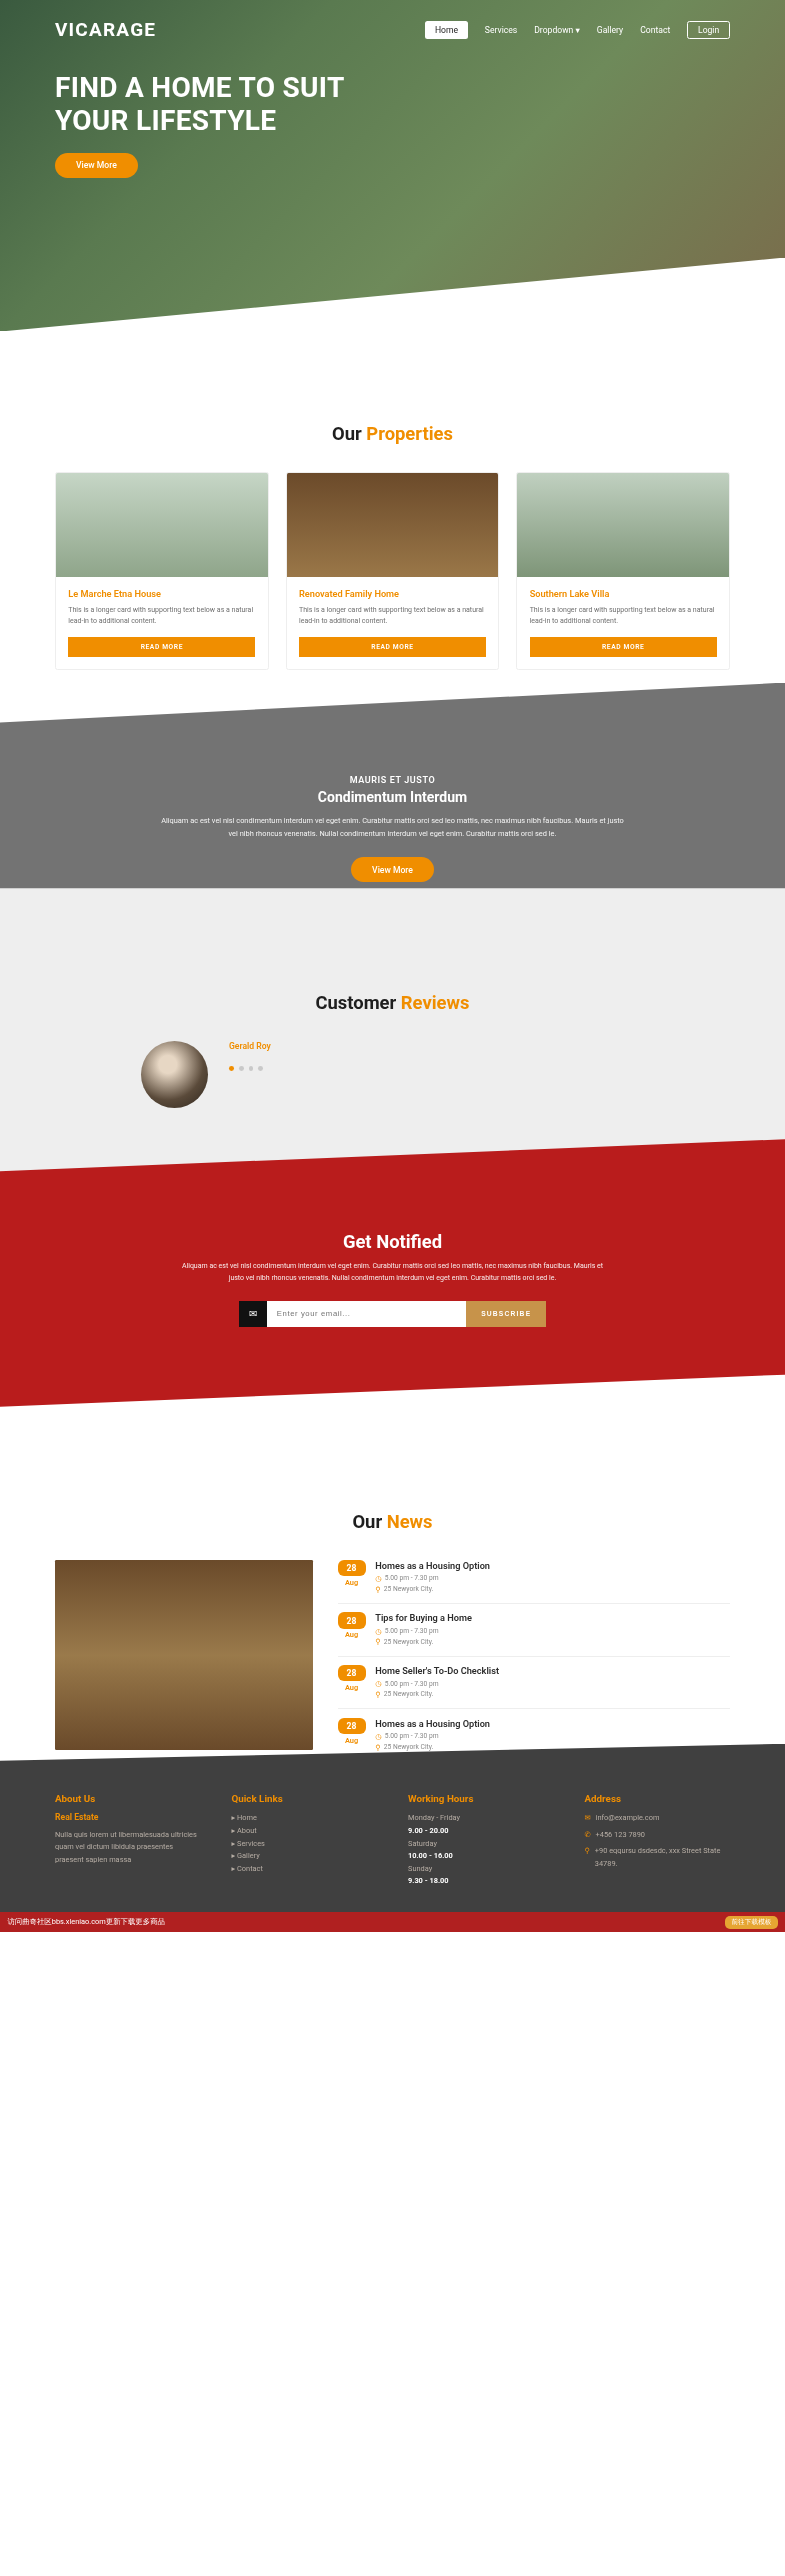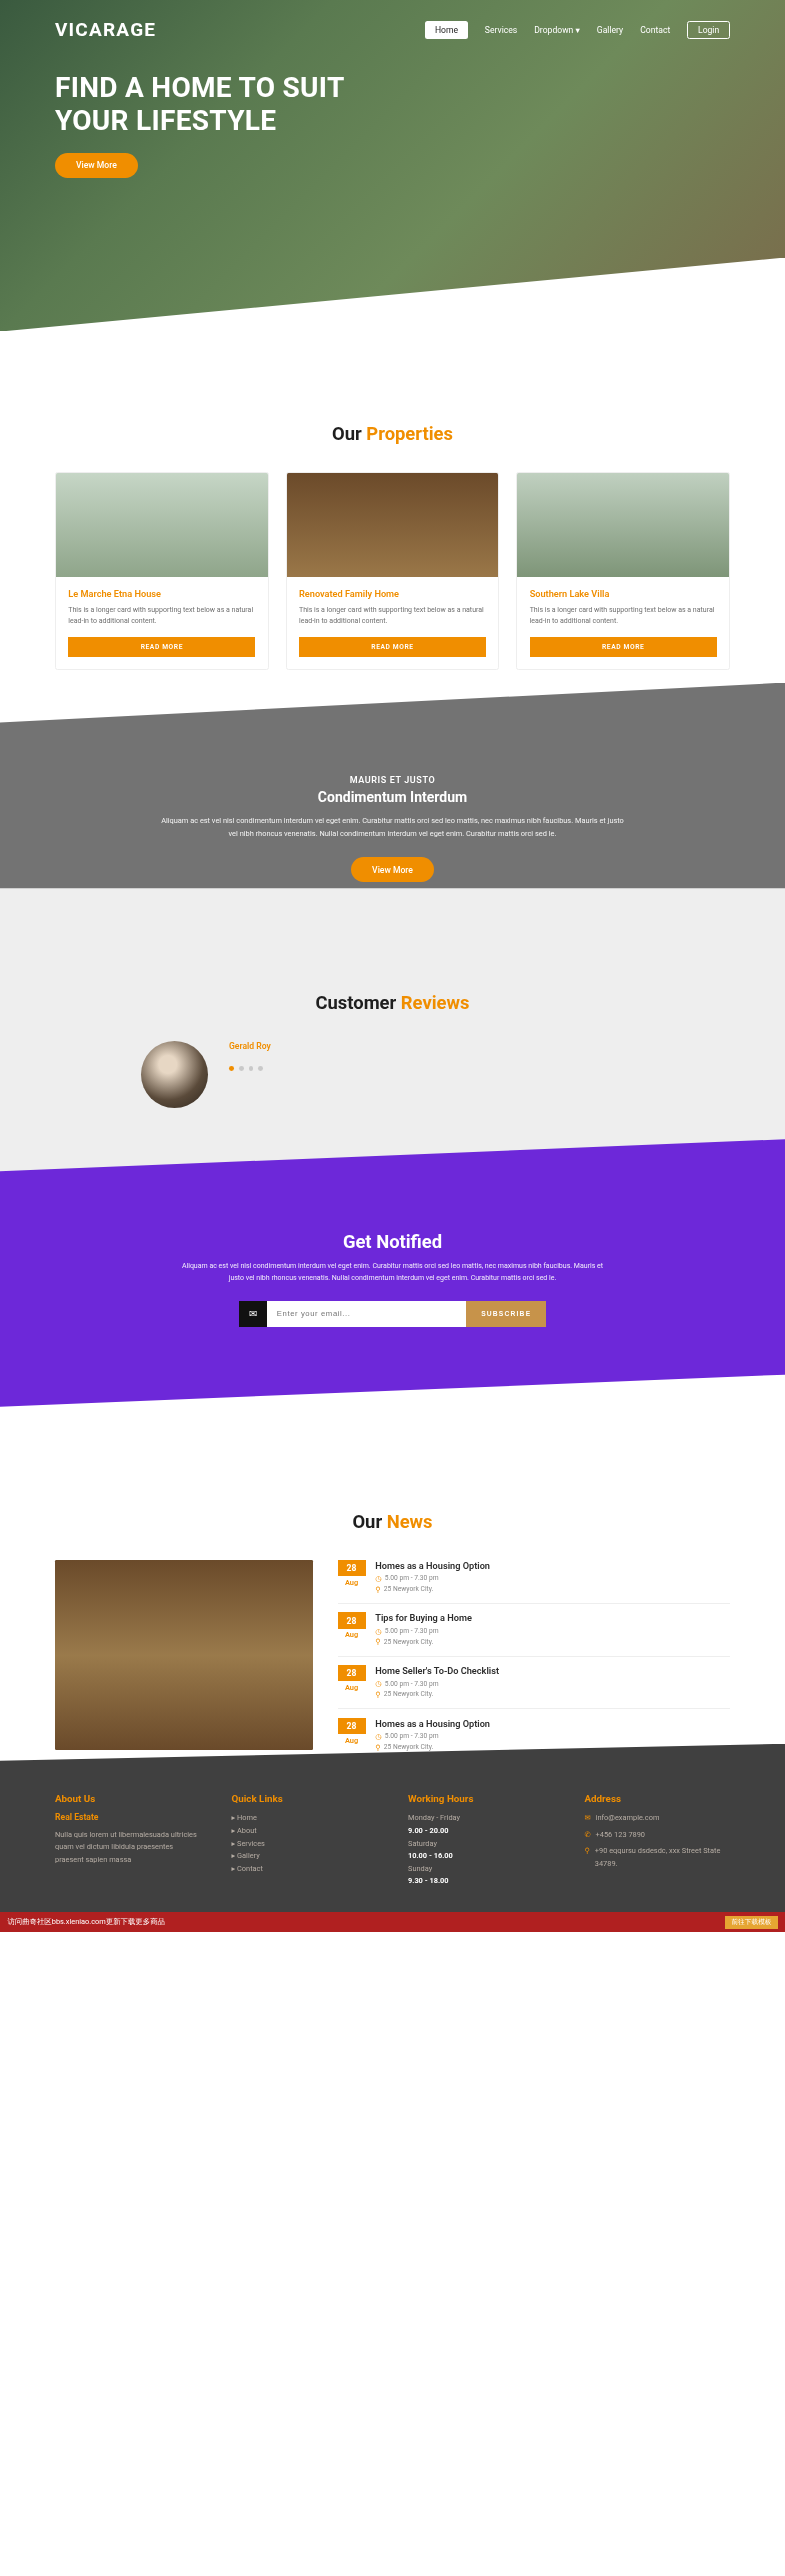--- a/index.html
+++ b/index.html
@@ -46,55 +46,55 @@
 .reviews { background:#eeeeee; padding:104px 55px 86px; margin-top:-61px; clip-path: polygon(0 0, 100% 0, 100% 88%, 0 100%); }
 .review { display:flex; gap:21px; align-items:flex-start; max-width:503px; margin:0 auto; }
 .avatar { width:67px; height:67px; border-radius:50%; background:radial-gradient(circle at 40% 35%, #e7d7c4 15%, #5a4a3a 60%, #2c241c 100%); flex:none; }
 .review-text p { font-size:7.4px; color:#7d7d7d; font-style:italic; line-height:1.6; margin-bottom:8.6px; }
 .review-text .name { color:#f08e00; font-weight:600; font-size:8.6px; }
 .dots { display:flex; gap:4.9px; margin-top:14.7px; }
 .dots span { width:4.9px; height:4.9px; border-radius:50%; background:#c9c9c9; }
 .dots span.on { background:#f08e00; }
 
 
-.notify { background:#6d28d9; color:#fff; padding:92px 55px 80px; text-align:center; margin-top:-55px; clip-path: polygon(0 12%, 100% 0, 100% 88%, 0 100%); }
+.notify { background:#b91c1c; color:#fff; padding:92px 55px 80px; text-align:center; margin-top:-55px; clip-path: polygon(0 12%, 100% 0, 100% 88%, 0 100%); }
 .notify h2 { font-size:18.4px; font-weight:700; margin-bottom:8.6px; }
 .notify h2 .w { color:#fff; }
 .notify p { font-size:7px; line-height:1.7; max-width:429px; margin:0 auto 16px; opacity:.92; }
 .subscribe { display:flex; justify-content:center; align-items:stretch; max-width:307px; margin:0 auto; }
 .subscribe .icon { background:#111; color:#fff; width:28px; display:flex; align-items:center; justify-content:center; font-size:9.8px; }
 .subscribe input { flex:1; border:none; padding:8.6px 9.8px; font-size:7.7px; background:#fff; color:#555; letter-spacing:0.6px; outline:none; }
 .subscribe button { background:#c7934a; border:none; color:#fff; padding:0 14.7px; font-size:6.7px; letter-spacing:1.2px; font-weight:600; cursor:pointer; }
 
 
 .news { padding:104px 55px 43px; }
 .news-grid { display:flex; gap:24.5px; }
 .news-img { width:258px; height:190px; background:linear-gradient(180deg,#6a4a2a,#9a7a4b,#6a4a2a); border-radius:1.2px; }
 .news-list { flex:1; display:flex; flex-direction:column; gap:8.6px; }
 .news-item { display:flex; gap:9.8px; border-bottom:0.6px solid #eee; padding-bottom:7.4px; }
 .news-date { width:28px; text-align:center; }
-.news-date .d { background:#f08e00; color:#fff; font-weight:700; padding:3.1px 0; font-size:8.6px; }
+.news-date .d { background:#f08e00; color:#fff; font-weight:700; padding:3.1px 0; font-size:8.6px;border-radius:6px; }
 .news-date .m { color:#f08e00; font-size:7.4px; font-weight:600; margin-top:1.8px; }
 .news-item h4 { font-size:9.2px; font-weight:600; color:#2d2d2d; margin-bottom:3.1px; }
 .news-meta { font-size:6.7px; color:#8a8a8a; display:flex; gap:2.5px; align-items:center; }
 .news-meta .clock, .news-meta .pin { color:#f08e00; font-size:7.4px; }
 .news-meta .row { display:flex; align-items:center; gap:3.1px; margin-bottom:1.8px; }
 .footer { background:#404040; color:#b6ada4; padding:49px 55px 24.5px; margin-top:-61px; clip-path:polygon(0 10%,100% 0,100% 100%,0 100%); }
 .footer-cols { display:flex; gap:31px; }
 .footer-col { flex:1; }
 .footer h4 { color:#f08e00; font-size:9.8px; font-weight:700; margin-bottom:8.6px; }
 .footer h5 { color:#f08e00; font-size:8.6px; font-weight:700; margin-bottom:6.1px; }
 .footer p, .footer li, .footer span { font-size:7.4px; line-height:1.7; }
 .footer ul { list-style:none; }
 .footer .ql li::before { content:"▸ "; color:#b6ada4; }
 .footer .contact-row { display:flex; gap:4.9px; margin-bottom:3.7px; }
 .footer .contact-row .ic { color:#f08e00; }
 
 .bottom-banner { background:#b02020; color:#fff; font-size:7.4px; padding:3.7px 7.4px; display:flex; justify-content:space-between; align-items:center; }
-.bottom-banner .go { background:#e6a532; padding:1.8px 6.1px; border-radius:0; font-size:6.7px; }
+.bottom-banner .go { background:#e6a532; padding:1.8px 6.1px; border-radius:5px; font-size:6.7px; }
 </style>
 </head>
 <body>
 
 <section class="hero">
   <nav class="nav">
     <div class="logo">VICARAGE</div>
     <div class="navlinks">
       <a class="home">Home</a>
       <a>Services</a>

